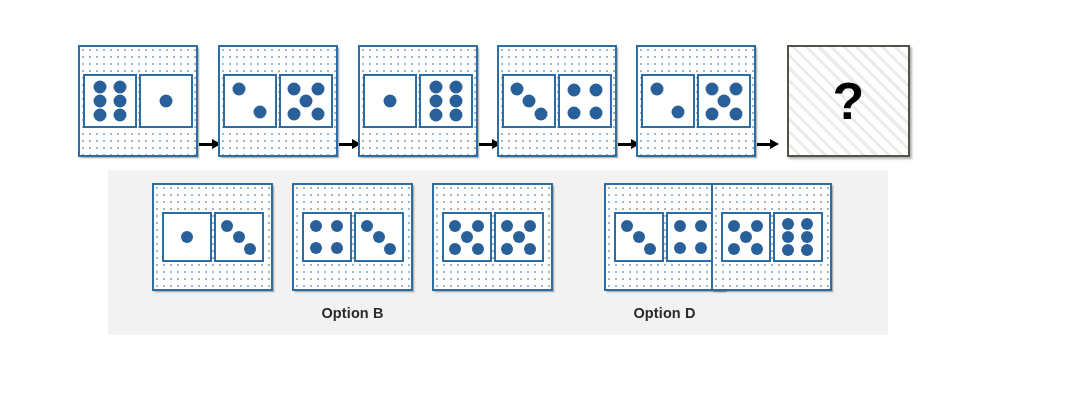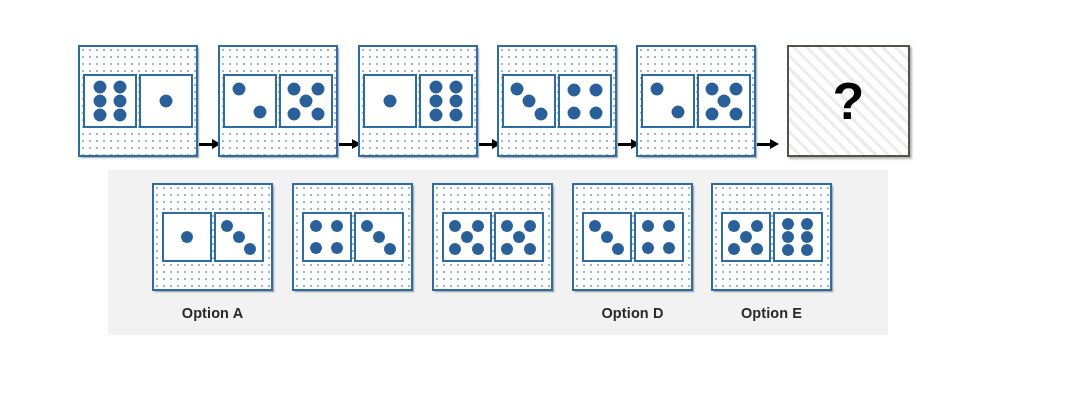--- a/index.html
+++ b/index.html
@@ -270,38 +270,38 @@
             <div class="die sq50">
               <span class="dot d12" style="left: 50%; top: 50%;"></span>
             </div>
             <div class="die sq50">
               <span class="dot d12" style="left: 26%; top: 25%;"></span>
               <span class="dot d12" style="left: 50%; top: 50%;"></span>
               <span class="dot d12" style="left: 74%; top: 75%;"></span>
             </div>
           </div>
         </div>
-        <div class="option-label">Option A</div>
       </div>
       <div class="option-slot" style="left: 292px;">
         <div class="option-card-wrap">
           <div class="card">
             <div class="die sq50">
               <span class="dot d12" style="left: 28%; top: 27%;"></span>
               <span class="dot d12" style="left: 72%; top: 27%;"></span>
               <span class="dot d12" style="left: 28%; top: 73%;"></span>
               <span class="dot d12" style="left: 72%; top: 73%;"></span>
             </div>
             <div class="die sq50">
               <span class="dot d12" style="left: 26%; top: 25%;"></span>
               <span class="dot d12" style="left: 50%; top: 50%;"></span>
               <span class="dot d12" style="left: 74%; top: 75%;"></span>
             </div>
           </div>
         </div>
+        <div class="option-label">Option B</div>
       </div>
       <div class="option-slot" style="left: 432px;">
         <div class="option-card-wrap">
           <div class="card">
             <div class="die sq50">
               <span class="dot d12" style="left: 26%; top: 25%;"></span>
               <span class="dot d12" style="left: 74%; top: 25%;"></span>
               <span class="dot d12" style="left: 50%; top: 50%;"></span>
               <span class="dot d12" style="left: 26%; top: 75%;"></span>
               <span class="dot d12" style="left: 74%; top: 75%;"></span>
@@ -309,21 +309,21 @@
             <div class="die sq50">
               <span class="dot d12" style="left: 26%; top: 25%;"></span>
               <span class="dot d12" style="left: 74%; top: 25%;"></span>
               <span class="dot d12" style="left: 50%; top: 50%;"></span>
               <span class="dot d12" style="left: 26%; top: 75%;"></span>
               <span class="dot d12" style="left: 74%; top: 75%;"></span>
             </div>
           </div>
         </div>
       </div>
-      <div class="option-slot" style="left: 572px;">
+      <div class="option-slot" style="left: 604px;">
         <div class="option-card-wrap">
           <div class="card">
             <div class="die sq50">
               <span class="dot d12" style="left: 26%; top: 25%;"></span>
               <span class="dot d12" style="left: 50%; top: 50%;"></span>
               <span class="dot d12" style="left: 74%; top: 75%;"></span>
             </div>
             <div class="die sq50">
               <span class="dot d12" style="left: 28%; top: 27%;"></span>
               <span class="dot d12" style="left: 72%; top: 27%;"></span>
@@ -347,17 +347,16 @@
             <div class="die sq50">
               <span class="dot d12" style="left: 30%; top: 22%;"></span>
               <span class="dot d12" style="left: 70%; top: 22%;"></span>
               <span class="dot d12" style="left: 30%; top: 50%;"></span>
               <span class="dot d12" style="left: 70%; top: 50%;"></span>
               <span class="dot d12" style="left: 30%; top: 78%;"></span>
               <span class="dot d12" style="left: 70%; top: 78%;"></span>
             </div>
           </div>
         </div>
-        <div class="option-label">Option E</div>
       </div>
     </div>
 
 </div>
 
 </body></html>

